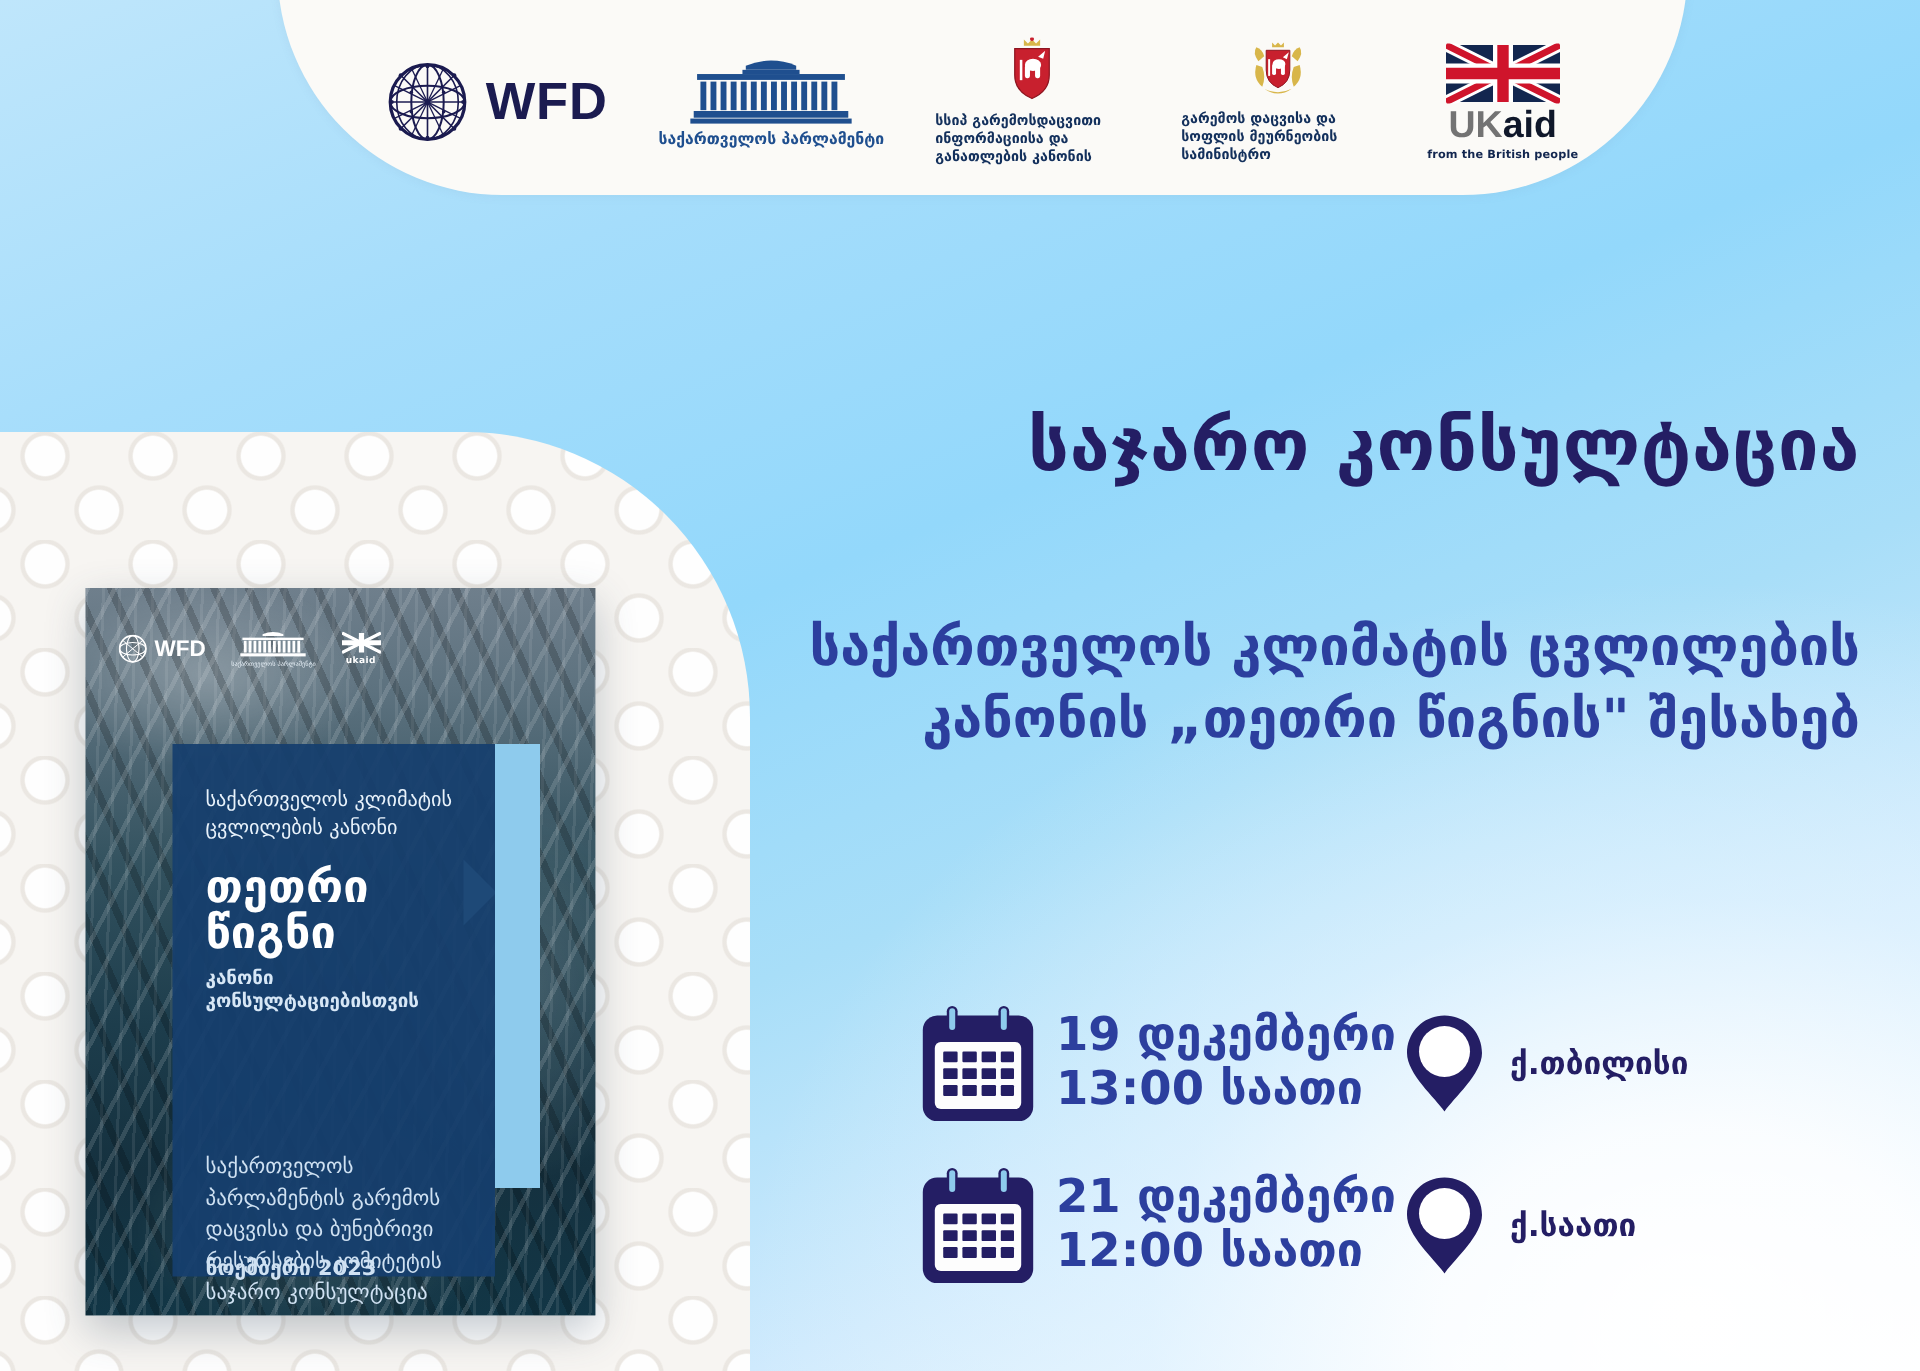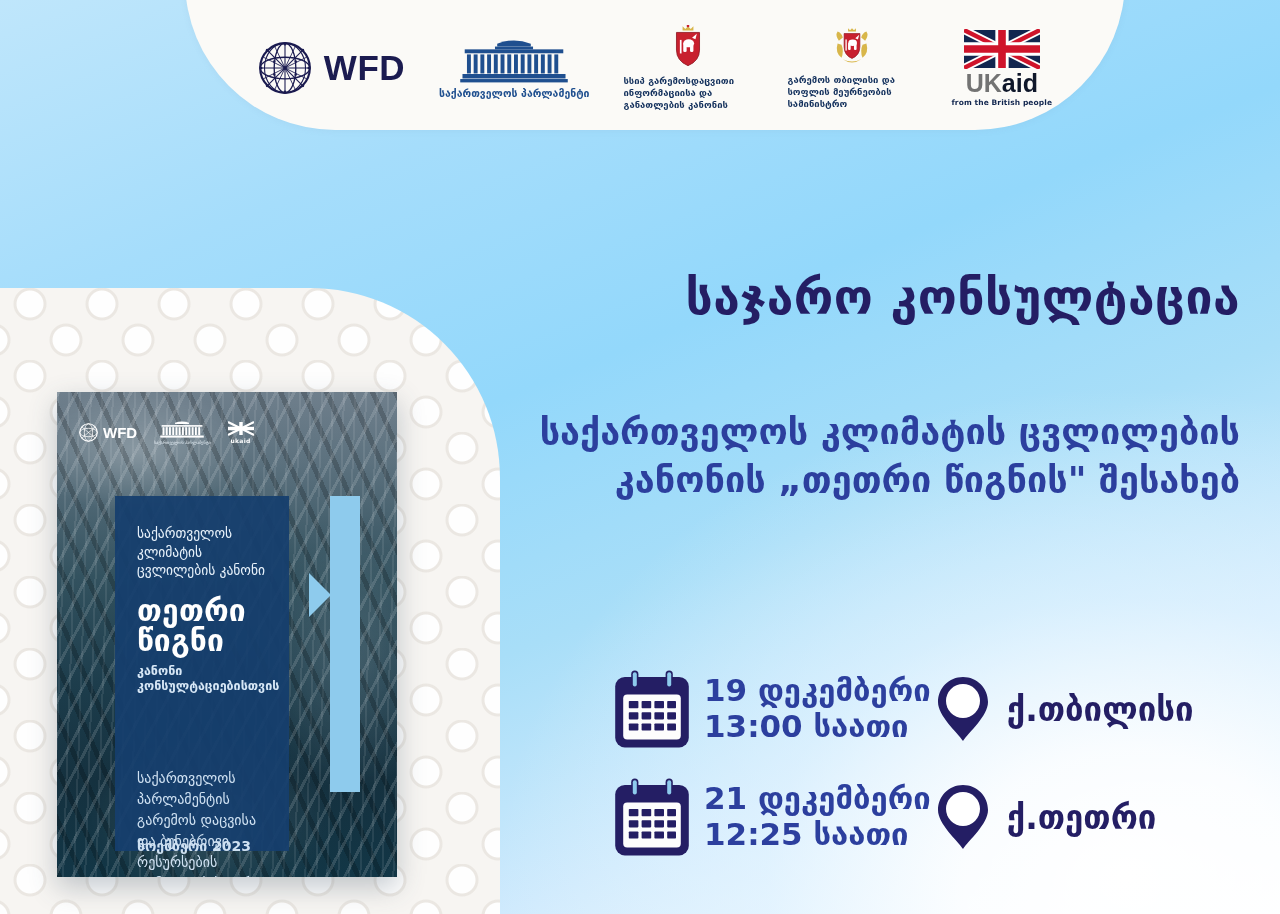--- a/index.html
+++ b/index.html
@@ -122,21 +122,21 @@
     font-family: "Liberation Sans", sans-serif; }
   .book-logos .bl-parl { display: flex; flex-direction: column; align-items: center; gap: 1px; }
   .book-logos .bl-parl .b { width: 50px; height: 19px; }
   .book-logos .bl-parl .c { font-size: 4.2px; color: #e8f1f8; white-space: nowrap; }
   .book-logos .bl-uk { display: flex; flex-direction: column; align-items: center; gap: 1px; }
   .book-logos .bl-uk .f { width: 26px; height: 15px; }
   .book-logos .bl-uk .w { font-size: 6px; color: #fff; font-weight: 800; letter-spacing: .3px; }
 
   .book-plate {
     position: absolute;
-    left: 58px; top: 104px; width: 174px; bottom: 26px;
+    left: 58px; top: 104px; width: 215px; bottom: 26px;
     background: rgba(21,62,110,0.93);
     padding: 28px 16px 0 22px;
   }
   .bp-sub1 {
     color: #e8f2fb; font-size: 13.5px; line-height: 1.38; font-weight: 500;
   }
   .bp-title {
     margin-top: 16px;
     color: #ffffff; font-size: 30px; line-height: 1.02; font-weight: 800;
     letter-spacing: 0.2px;
@@ -195,21 +195,21 @@
   }
   .cal-icon { width: 80px; height: 80px; flex: 0 0 80px; }
   .ev-when {
     margin-left: 12px;
     color: #2c3f9e; font-size: 31px; font-weight: 700; line-height: 1.16;
     white-space: nowrap;
   }
   .pin-icon { width: 52px; height: 66px; flex: 0 0 52px; margin-left: 6px; }
   .ev-where {
     margin-left: 18px;
-    color: #241e64; font-size: 33px; font-weight: 700; white-space: nowrap;
+    color: #241e64; font-size: 21px; font-weight: 700; white-space: nowrap;
   }
 </style>
 </head>
 <body>
 
 <div id="poster">
 
   <div class="header-band">
     <div class="logo-row">
 
@@ -307,21 +307,21 @@
             <g fill="#ffffff">
               <ellipse cx="33" cy="25" rx="6.5" ry="5"></ellipse>
               <rect x="26" y="25" width="4" height="11" rx="1.6"></rect>
               <rect x="35" y="25" width="4" height="11" rx="1.6"></rect>
               <path d="M37 18 L43 13 L41 20 Z"></path>
             </g>
             <rect x="22" y="20" width="2" height="17" fill="#ffffff"></rect>
             <path d="M18 50 q14 7 28 0 q-14 10 -28 0 Z" fill="#d8b64a"></path>
           </svg>
         </span>
-        <span class="cap">გარემოს თბილისი და სოფლის მეურნეობის სამინისტრო</span>
+        <span class="cap">გარემოს დაცვისა და სოფლის მეურნეობის სამინისტრო</span>
       </div>
 
       <div class="logo ukaid">
         <span class="flag">
           <svg viewBox="0 0 120 60" width="76" height="40">
             <rect width="120" height="60" fill="#12264f"></rect>
             <path d="M0 0 L120 60 M120 0 L0 60" stroke="#ffffff" stroke-width="13"></path>
             <path d="M0 0 L120 60" stroke="#cf142b" stroke-width="7"></path>
             <path d="M120 0 L0 60" stroke="#cf142b" stroke-width="7"></path>
             <path d="M60 0 V60 M0 30 H120" stroke="#ffffff" stroke-width="21"></path>
@@ -465,26 +465,26 @@
               <rect x="69" y="54" width="11" height="9" rx="1"></rect>
             <rect x="21" y="68" width="12" height="9" rx="1"></rect>
               <rect x="37" y="68" width="12" height="9" rx="1"></rect>
             <rect x="53" y="68" width="12" height="9" rx="1"></rect>
               <rect x="69" y="68" width="11" height="9" rx="1"></rect>
           </g>
         </svg>
       </span>
       <span class="ev-when">
         <span>21 დეკემბერი</span><br>
-        <span>12:25 საათი</span>
+        <span>12:00 საათი</span>
       </span>
       <span class="pin-icon">
         <svg viewBox="0 0 52 66" width="52" height="66">
           <path d="M26 1 C12 1 1 12 1 26 C1 40 20 56 26 65 C32 56 51 40 51 26 C51 12 40 1 26 1 Z" fill="#241e64"></path>
           <circle cx="26" cy="25" r="17" fill="#ffffff"></circle>
         </svg>
       </span>
-      <span class="ev-where">ქ.თეთრი</span>
+      <span class="ev-where">ქ.საათი</span>
     </div>
 
   </div>
 
 </div>
 
 </body></html>

